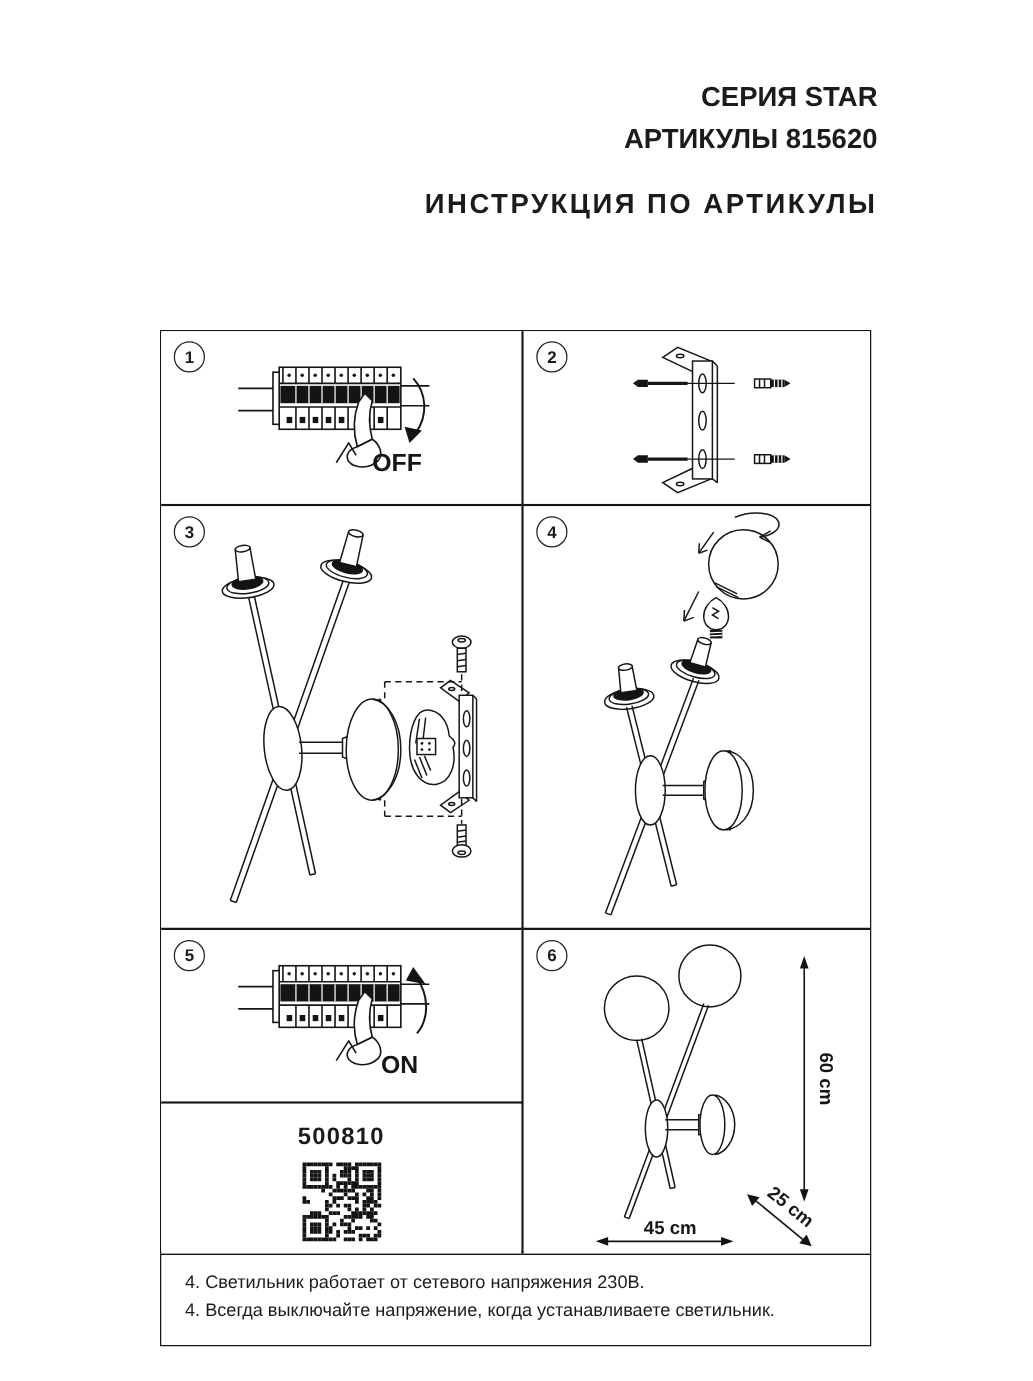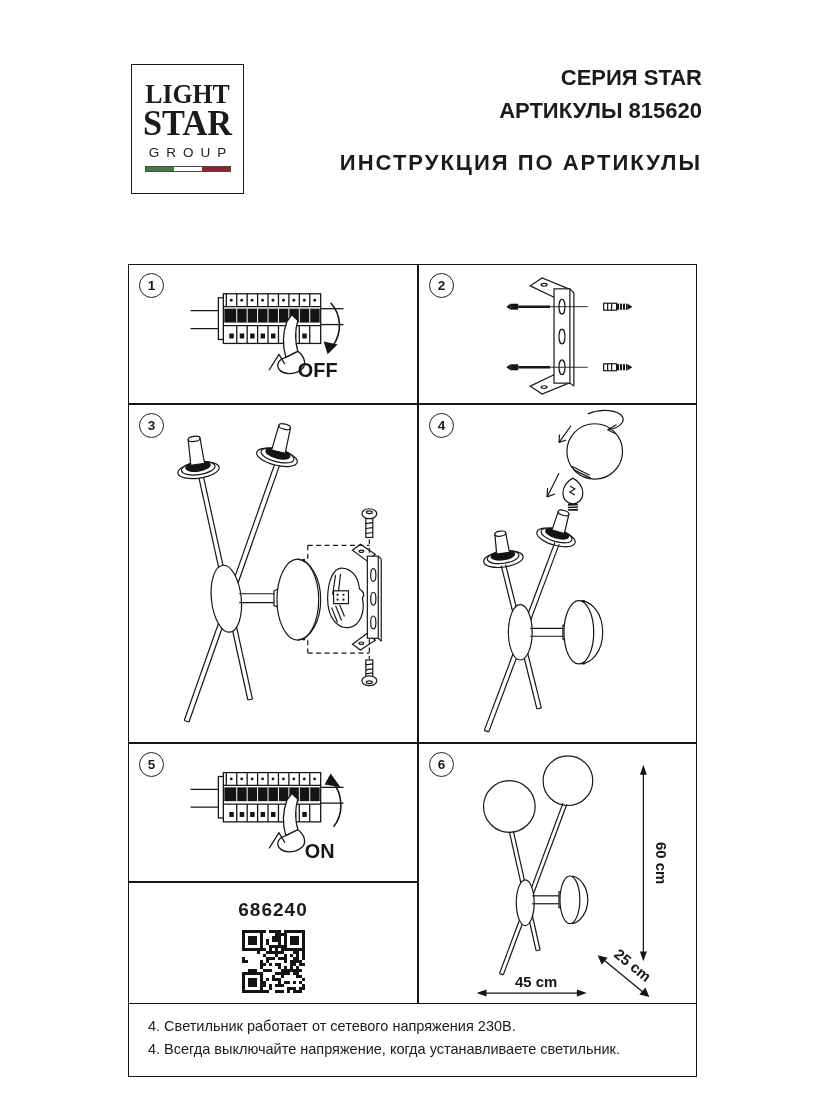--- a/index.html
+++ b/index.html
@@ -40,30 +40,20 @@
   
   .notes{position:absolute;left:128px;top:1003px;width:569px;height:74px;border:1.8px solid #161616;
          padding:11px 10px 0 19px;background:#fff;}
   .note-line{font-size:14.5px;line-height:22.5px;}
 </style>
 </head>
 <body>
 
 <div class="page">
 
-  <div class="logo-box">
-    <div class="logo-light">LIGHT</div>
-    <div class="logo-star">STAR</div>
-    <div class="logo-group">GROUP</div>
-    <div class="logo-flag">
-      <span style="background: rgb(71, 121, 75);"></span>
-      <span style="background:#fff"></span>
-      <span style="background: rgb(142, 32, 49);"></span>
-    </div>
-  </div>
 
   <div class="header-block">
     <div class="h-line">СЕРИЯ STAR</div>
     <div class="h-line">АРТИКУЛЫ 815620</div>
     <div class="h-gap"></div>
     <div class="h-instr1">ИНСТРУКЦИЯ ПО АРТИКУЛЫ</div>
   </div>
 
   <div class="grid">
     <div class="vdiv"></div>
@@ -423,21 +413,21 @@
         </g>
         <g>
           <path d="M206,84 C216,72 216,52 205,38" fill="none" stroke="#161616" stroke-width="1.6"></path>
           <polygon points="203,30 213,44 197,41" fill="#141414"></polygon>
         </g>
         <text x="192" y="116" font-size="20" font-weight="bold" text-anchor="middle">ON</text>
       </svg>
     </div>
 
     <div class="panel qr-cell" style="left:0;top:618px;width:288px;height:118px;">
-      <div class="qr-article">686240</div>
+      <div class="qr-article">500810</div>
       <div class="qr-box">
           <i style="left:0px;top:0px"></i>
           <i style="left:3px;top:0px"></i>
           <i style="left:6px;top:0px"></i>
           <i style="left:9px;top:0px"></i>
           <i style="left:12px;top:0px"></i>
           <i style="left:15px;top:0px"></i>
           <i style="left:18px;top:0px"></i>
           <i style="left:21px;top:0px"></i>
           <i style="left:27px;top:0px"></i>

